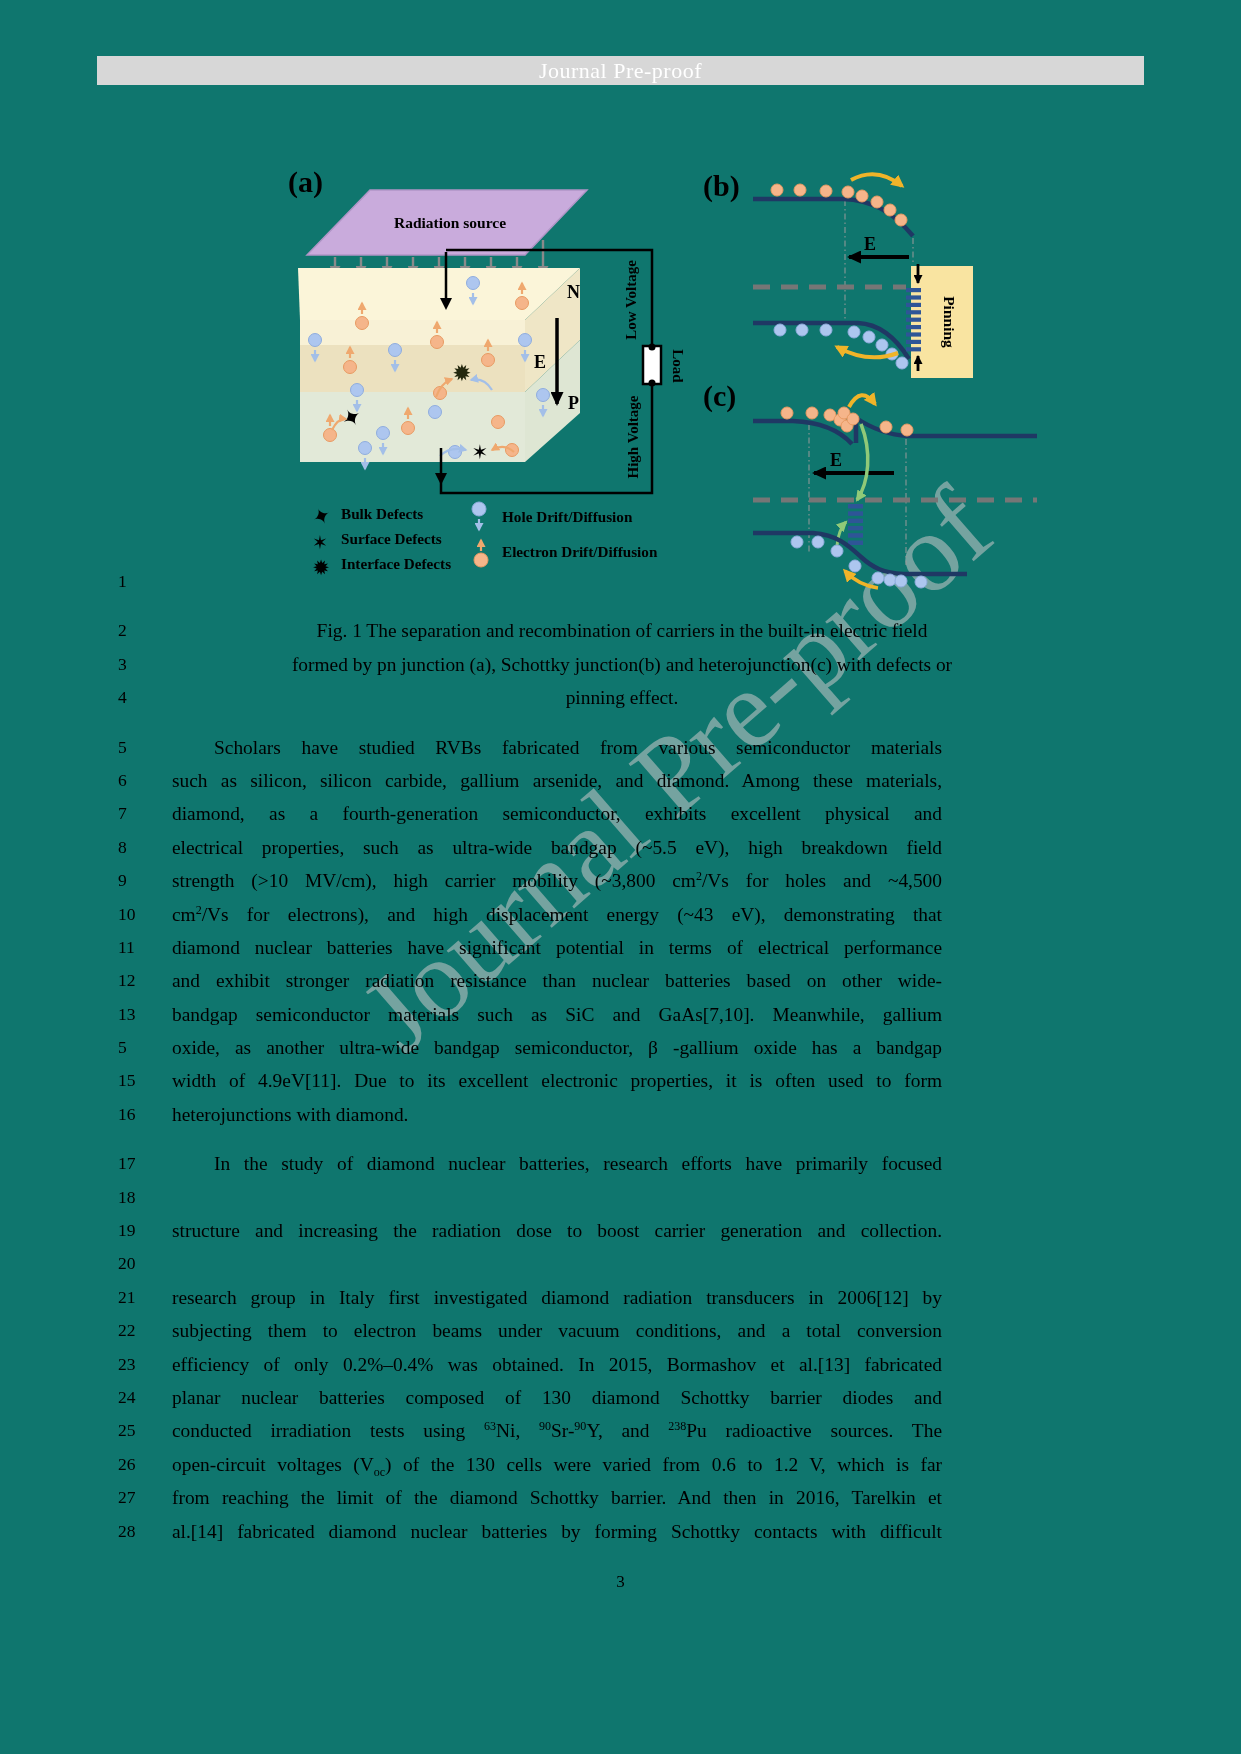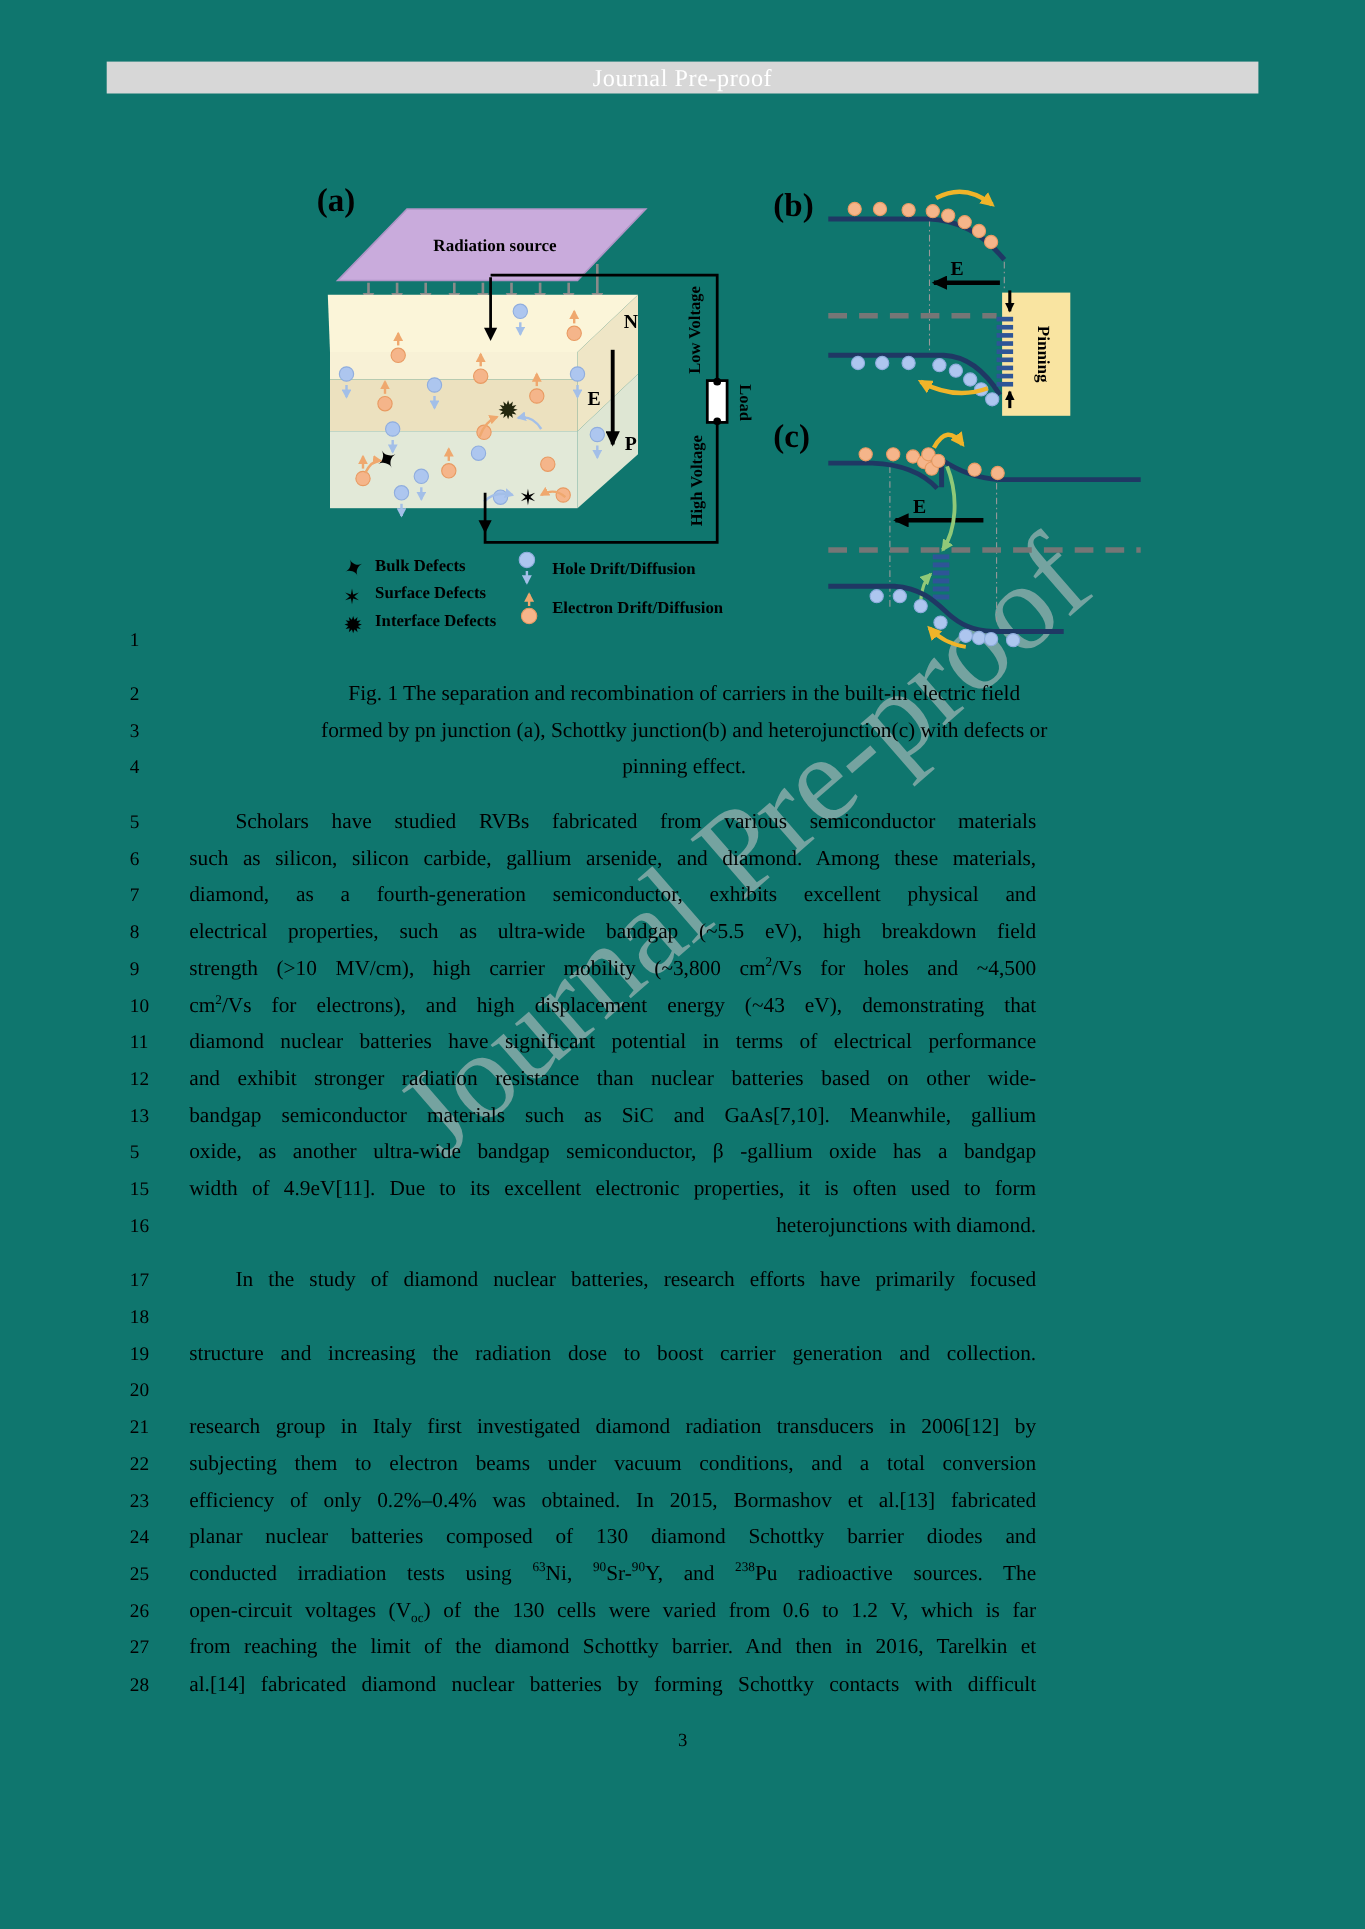--- a/index.html
+++ b/index.html
@@ -13,21 +13,21 @@
         z-index:1;font-family:"Liberation Serif",serif;}
   .fig{position:absolute;left:240px;top:138px;z-index:2;}
   .text-block{position:absolute;left:118px;top:565px;width:960px;z-index:2;}
   .line-row{display:flex;height:33.4px;}
   .line-row.brk{margin-top:16px;}
   .line-num{width:54px;flex:none;font-size:17.5px;line-height:33.4px;color:#000;}
   .line-text{width:770px;font-size:19.4px;line-height:33.4px;color:#000;}
   .line-text.cap{width:900px;}
   .line-text.justify{text-align:justify;text-align-last:justify;}
   .line-text.center{text-align:center;}
-  .line-text.left{text-align:right;}
+  .line-text.left{text-align:left;}
   .line-text.indent{text-indent:42px;}
   .line-text sup{font-size:62%;vertical-align:super;line-height:0;}
   .line-text sub{font-size:62%;vertical-align:sub;line-height:0;}
   .page-number{position:absolute;left:0;top:1572px;width:1241px;text-align:center;
         font-size:17px;z-index:2;}
   svg text{font-family:"Liberation Serif","DejaVu Serif",serif;}
   svg .glyph{font-family:"DejaVu Sans",sans-serif;}
 </style>
 </head>
 <body>

